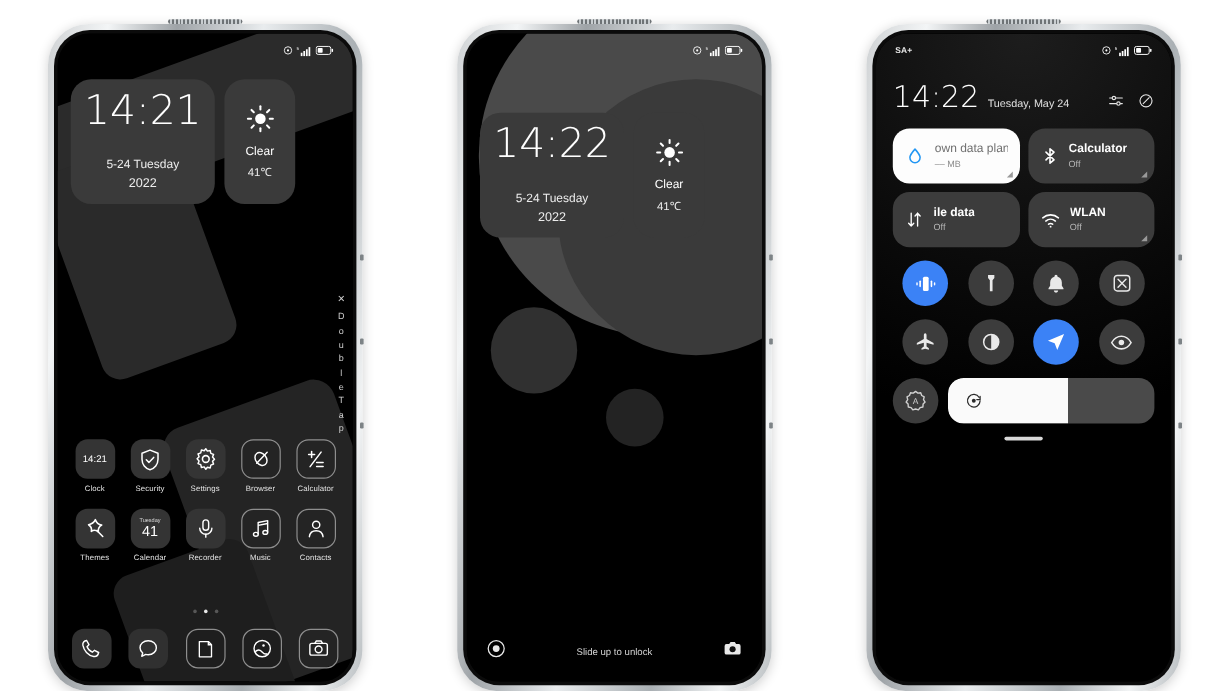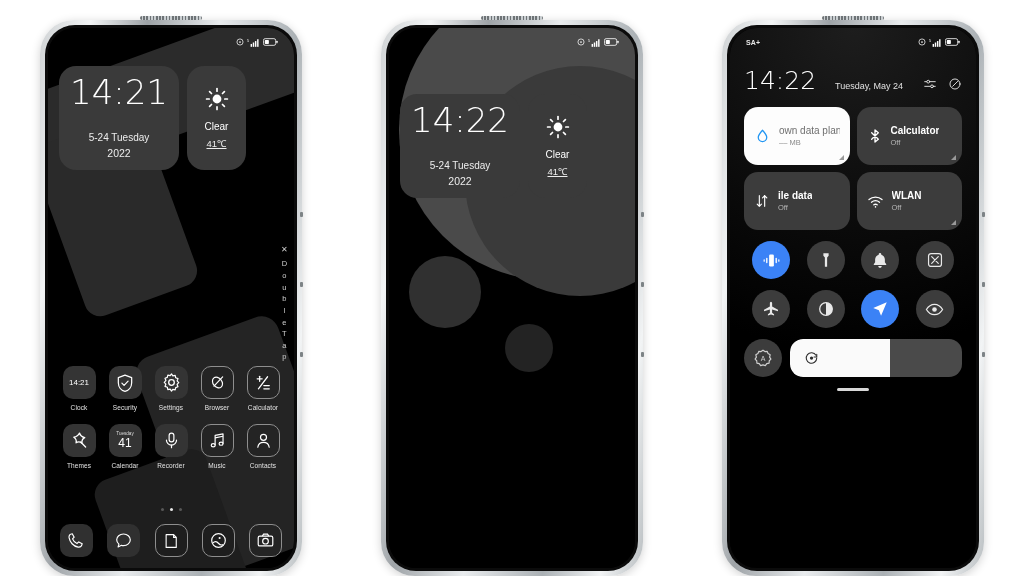--- a/index.html
+++ b/index.html
@@ -184,21 +184,21 @@
     width:59px;
     padding:12px 4px 11px;
     text-align:center;
     color:#fff;
     display:flex;
     flex-direction:column;
     align-items:center;
     justify-content:center;
   }
   .weather-cond { font-size:10px; margin-top:10px; }
-  .weather-temp { font-size:9.5px; margin-top:5px; color:#ededed;text-decoration:underline; }
+  .weather-temp { font-size:9.5px; margin-top:5px; color:#ededed; }
 
   
   .vlabel {
     position:absolute;
     right:6px; top:216px;
     display:flex;
     flex-direction:column;
     align-items:center;
     color:#cfcfcf;
     font-size:7.5px;
@@ -304,34 +304,33 @@
     color:#fff;
     font-weight:300;
     line-height:1;
     font-family:"DejaVu Sans", sans-serif;
   }
   .cc-date {
     font-size:9px;
     color:#e0e0e0;
     padding-bottom:2px;
     flex:1;
-    margin-left:12px;
   }
   .cc-hdr-icons { display:flex; gap:11px; padding-bottom:2px; }
   .cc-hdr-icons svg { display:block; }
 
   .cc-tiles {
     margin-top:14px;
     display:grid;
     grid-template-columns:1fr 1fr;
     gap:7px;
   }
   .cc-tile {
     position:relative;
-    height:58px;
+    height:46px;
     border-radius:14px;
     background:#3c3c3c;
     display:flex;
     align-items:center;
     gap:8px;
     padding:0 10px;
     color:#fff;
     overflow:hidden;
   }
   .cc-tile.active-light { background:#fdfdfd; color:#1a1a1a; }
@@ -691,20 +690,36 @@
                   <line x1="17.5" y1="17.5" x2="19.4" y2="19.4"></line>
                 <line x1="4.6" y1="19.4" x2="6.5" y2="17.5"></line>
                   <line x1="17.5" y1="6.5" x2="19.4" y2="4.6"></line>
               </g>
             </svg>
             <div class="weather-cond">Clear</div>
             <div class="weather-temp">41℃</div>
           </div>
         </div>
 
+        <div class="lock-bottom">
+          <div>
+            <svg width="17" height="17" viewBox="0 0 24 24">
+                <circle cx="12" cy="12" r="9.4" fill="none" stroke="#e8e8e8" stroke-width="1.5"></circle>
+                <circle cx="12" cy="12" r="4" fill="#e8e8e8"></circle>
+              </svg>
+          </div>
+          <div class="lock-hint">Slide up to unlock</div>
+          <div>
+            <svg width="17" height="17" viewBox="0 0 24 24">
+                <rect x="2.6" y="6.6" width="18.8" height="12.4" rx="2.2" fill="#e8e8e8"></rect>
+                <path d="M8 6.6 9.6 4.2h5l1.5 2.4z" fill="#e8e8e8"></path>
+                <circle cx="12" cy="12.8" r="3.6" fill="#111"></circle>
+              </svg>
+          </div>
+        </div>
 
       </div>
     </div>
   </div>
 
   <div class="phone">
     <div class="speaker"></div>
     <div class="side-btn b1"></div>
     <div class="side-btn b2"></div>
     <div class="side-btn b3"></div>

